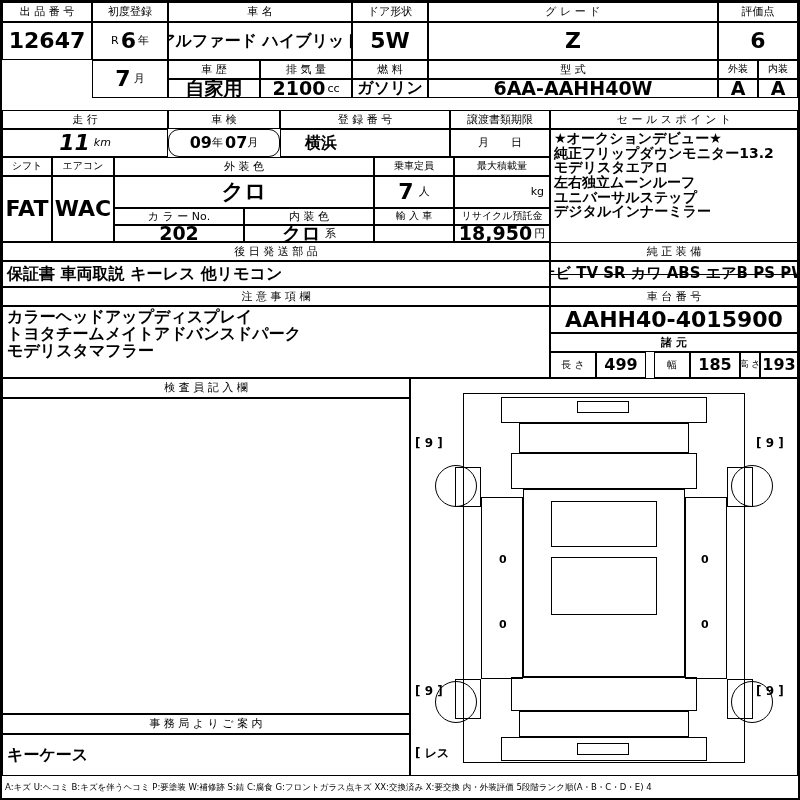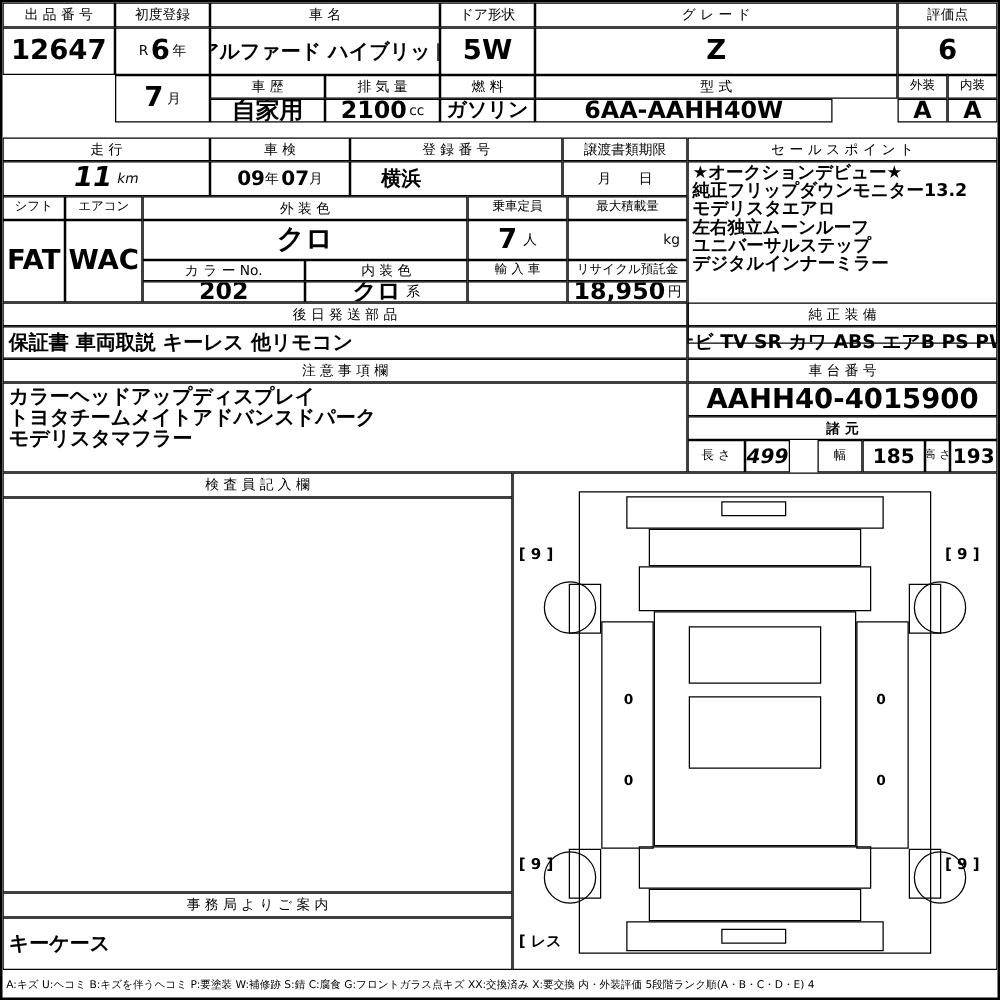--- a/index.html
+++ b/index.html
@@ -85,34 +85,34 @@
   <div class="cell" style="left:90px;top:58px;width:76px;height:38px;">
     <span class="val-lg">7</span>
     <span class="unit" style="margin-left:3px;">月</span>
   </div>
   <div class="cell val" style="left:166px;top:77px;width:92px;height:19px;">自家用</div>
   <div class="cell" style="left:258px;top:77px;width:92px;height:19px;">
     <span class="val">2100</span>
     <span class="unit" style="margin-left:2px;">cc</span>
   </div>
   <div class="cell val-md" style="left:350px;top:77px;width:76px;height:19px;">ガソリン</div>
-  <div class="cell val" style="left:426px;top:77px;width:238px;height:19px;">6AA-AAHH40W</div>
+  <div class="cell val" style="left:426px;top:77px;width:290px;height:19px;">6AA-AAHH40W</div>
   <div class="cell val" style="left:716px;top:77px;width:40px;height:19px;">A</div>
   <div class="cell val" style="left:756px;top:77px;width:40px;height:19px;">A</div>
 
   <div class="cell lbl" style="left:0;top:108px;width:166px;height:19px;">走 行</div>
   <div class="cell lbl" style="left:166px;top:108px;width:112px;height:19px;">車 検</div>
   <div class="cell lbl" style="left:278px;top:108px;width:170px;height:19px;">登 録 番 号</div>
   <div class="cell lbl" style="left:448px;top:108px;width:100px;height:19px;">譲渡書類期限</div>
 
   <div class="cell" style="left:0;top:127px;width:166px;height:28px;font-style:italic;">
     <span class="val-lg">11</span>
     <span class="unit" style="margin-left:4px;">km</span>
   </div>
-  <div class="cell" style="left:166px;top:127px;width:112px;height:28px;">
+  <div class="cell" style="left:166px;top:127px;width:112px;height:28px;border-radius:11px;">
     <span class="val-md">09</span>
     <span class="unit">年</span>
     <span class="val-md" style="margin-left:2px;">07</span>
     <span class="unit">月</span>
   </div>
   <div class="cell" style="left:278px;top:127px;width:170px;height:28px;">
     <span class="val-md">横浜</span>
     <span class="val-md" style="margin-left:5px;margin-top:48px;">357ス104</span>
   </div>
   <div class="cell" style="left:448px;top:127px;width:100px;height:28px;">
@@ -173,21 +173,21 @@
     <div class="note-line">カラーヘッドアップディスプレイ</div>
     <div class="note-line">トヨタチームメイトアドバンスドパーク</div>
     <div class="note-line">モデリスタマフラー</div>
   </div>
   <div class="cell lbl" style="left:0;top:285px;width:548px;height:19px;">注 意 事 項 欄</div>
 
   <div class="cell lbl" style="left:548px;top:285px;width:248px;height:19px;">車 台 番 号</div>
   <div class="cell val-lg" style="left:548px;top:304px;width:248px;height:27px;">AAHH40-4015900</div>
   <div class="cell lbl" style="left:548px;top:331px;width:248px;height:19px;font-weight:bold;">諸 元</div>
   <div class="cell lbl-sm" style="left:548px;top:350px;width:46px;height:26px;">長 さ</div>
-  <div class="cell val-md" style="left:594px;top:350px;width:36px;height:26px;font-style:italic;">499</div>
+  <div class="cell val-md" style="left:594px;top:350px;width:50px;height:26px;">499</div>
   <div class="cell lbl-sm" style="left:652px;top:350px;width:36px;height:26px;">幅</div>
   <div class="cell val-md" style="left:688px;top:350px;width:50px;height:26px;">185</div>
   <div class="cell lbl-sm" style="left:738px;top:350px;width:20px;height:26px;font-size:9px;">高 さ</div>
   <div class="cell val-md" style="left:758px;top:350px;width:38px;height:26px;">193</div>
 
   <div class="cell lbl" style="left:0;top:376px;width:408px;height:20px;">検 査 員 記 入 欄</div>
   <div class="cell" style="left:0;top:396px;width:408px;height:316px;"></div>
 
   <div class="cell lbl" style="left:0;top:712px;width:408px;height:20px;">事 務 局 よ り ご 案 内</div>
   <div class="cell val-md left" style="left:0;top:732px;width:408px;height:42px;">キーケース</div>

